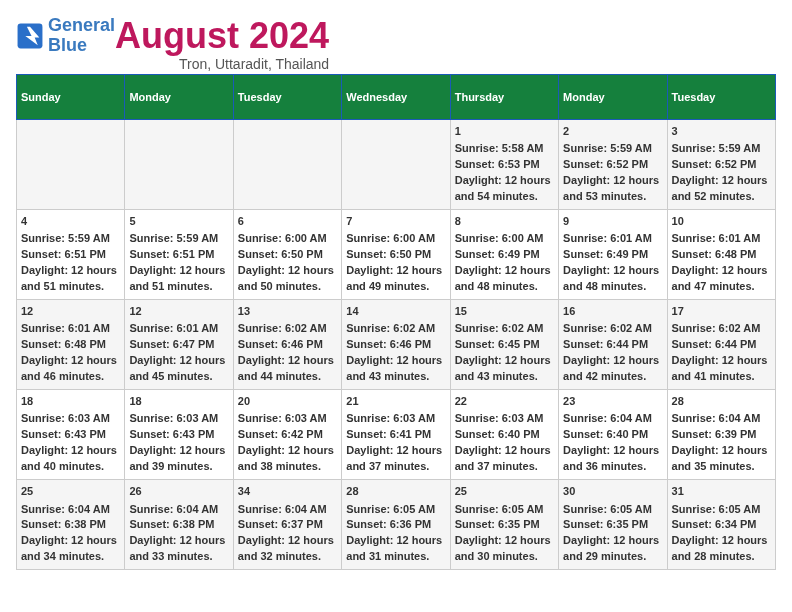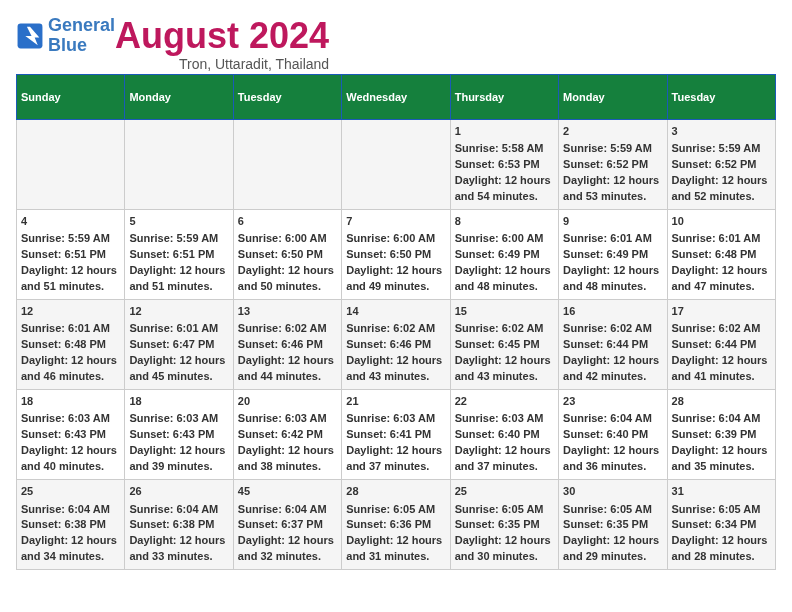--- a/index.html
+++ b/index.html
@@ -242,21 +242,21 @@
         </tr>
         <tr>
           <td><span class="day-number">25</span><span class="cell-info" style="white-space: pre-line;">Sunrise: 6:04 AM
 Sunset: 6:38 PM
 Daylight: 12 hours
 and 34 minutes.</span></td>
           <td><span class="day-number">26</span><span class="cell-info" style="white-space: pre-line;">Sunrise: 6:04 AM
 Sunset: 6:38 PM
 Daylight: 12 hours
 and 33 minutes.</span></td>
-          <td><span class="day-number">45</span><span class="cell-info" style="white-space: pre-line;">Sunrise: 6:04 AM
+          <td><span class="day-number">34</span><span class="cell-info" style="white-space: pre-line;">Sunrise: 6:04 AM
 Sunset: 6:37 PM
 Daylight: 12 hours
 and 32 minutes.</span></td>
           <td><span class="day-number">28</span><span class="cell-info" style="white-space: pre-line;">Sunrise: 6:05 AM
 Sunset: 6:36 PM
 Daylight: 12 hours
 and 31 minutes.</span></td>
           <td><span class="day-number">25</span><span class="cell-info" style="white-space: pre-line;">Sunrise: 6:05 AM
 Sunset: 6:35 PM
 Daylight: 12 hours

